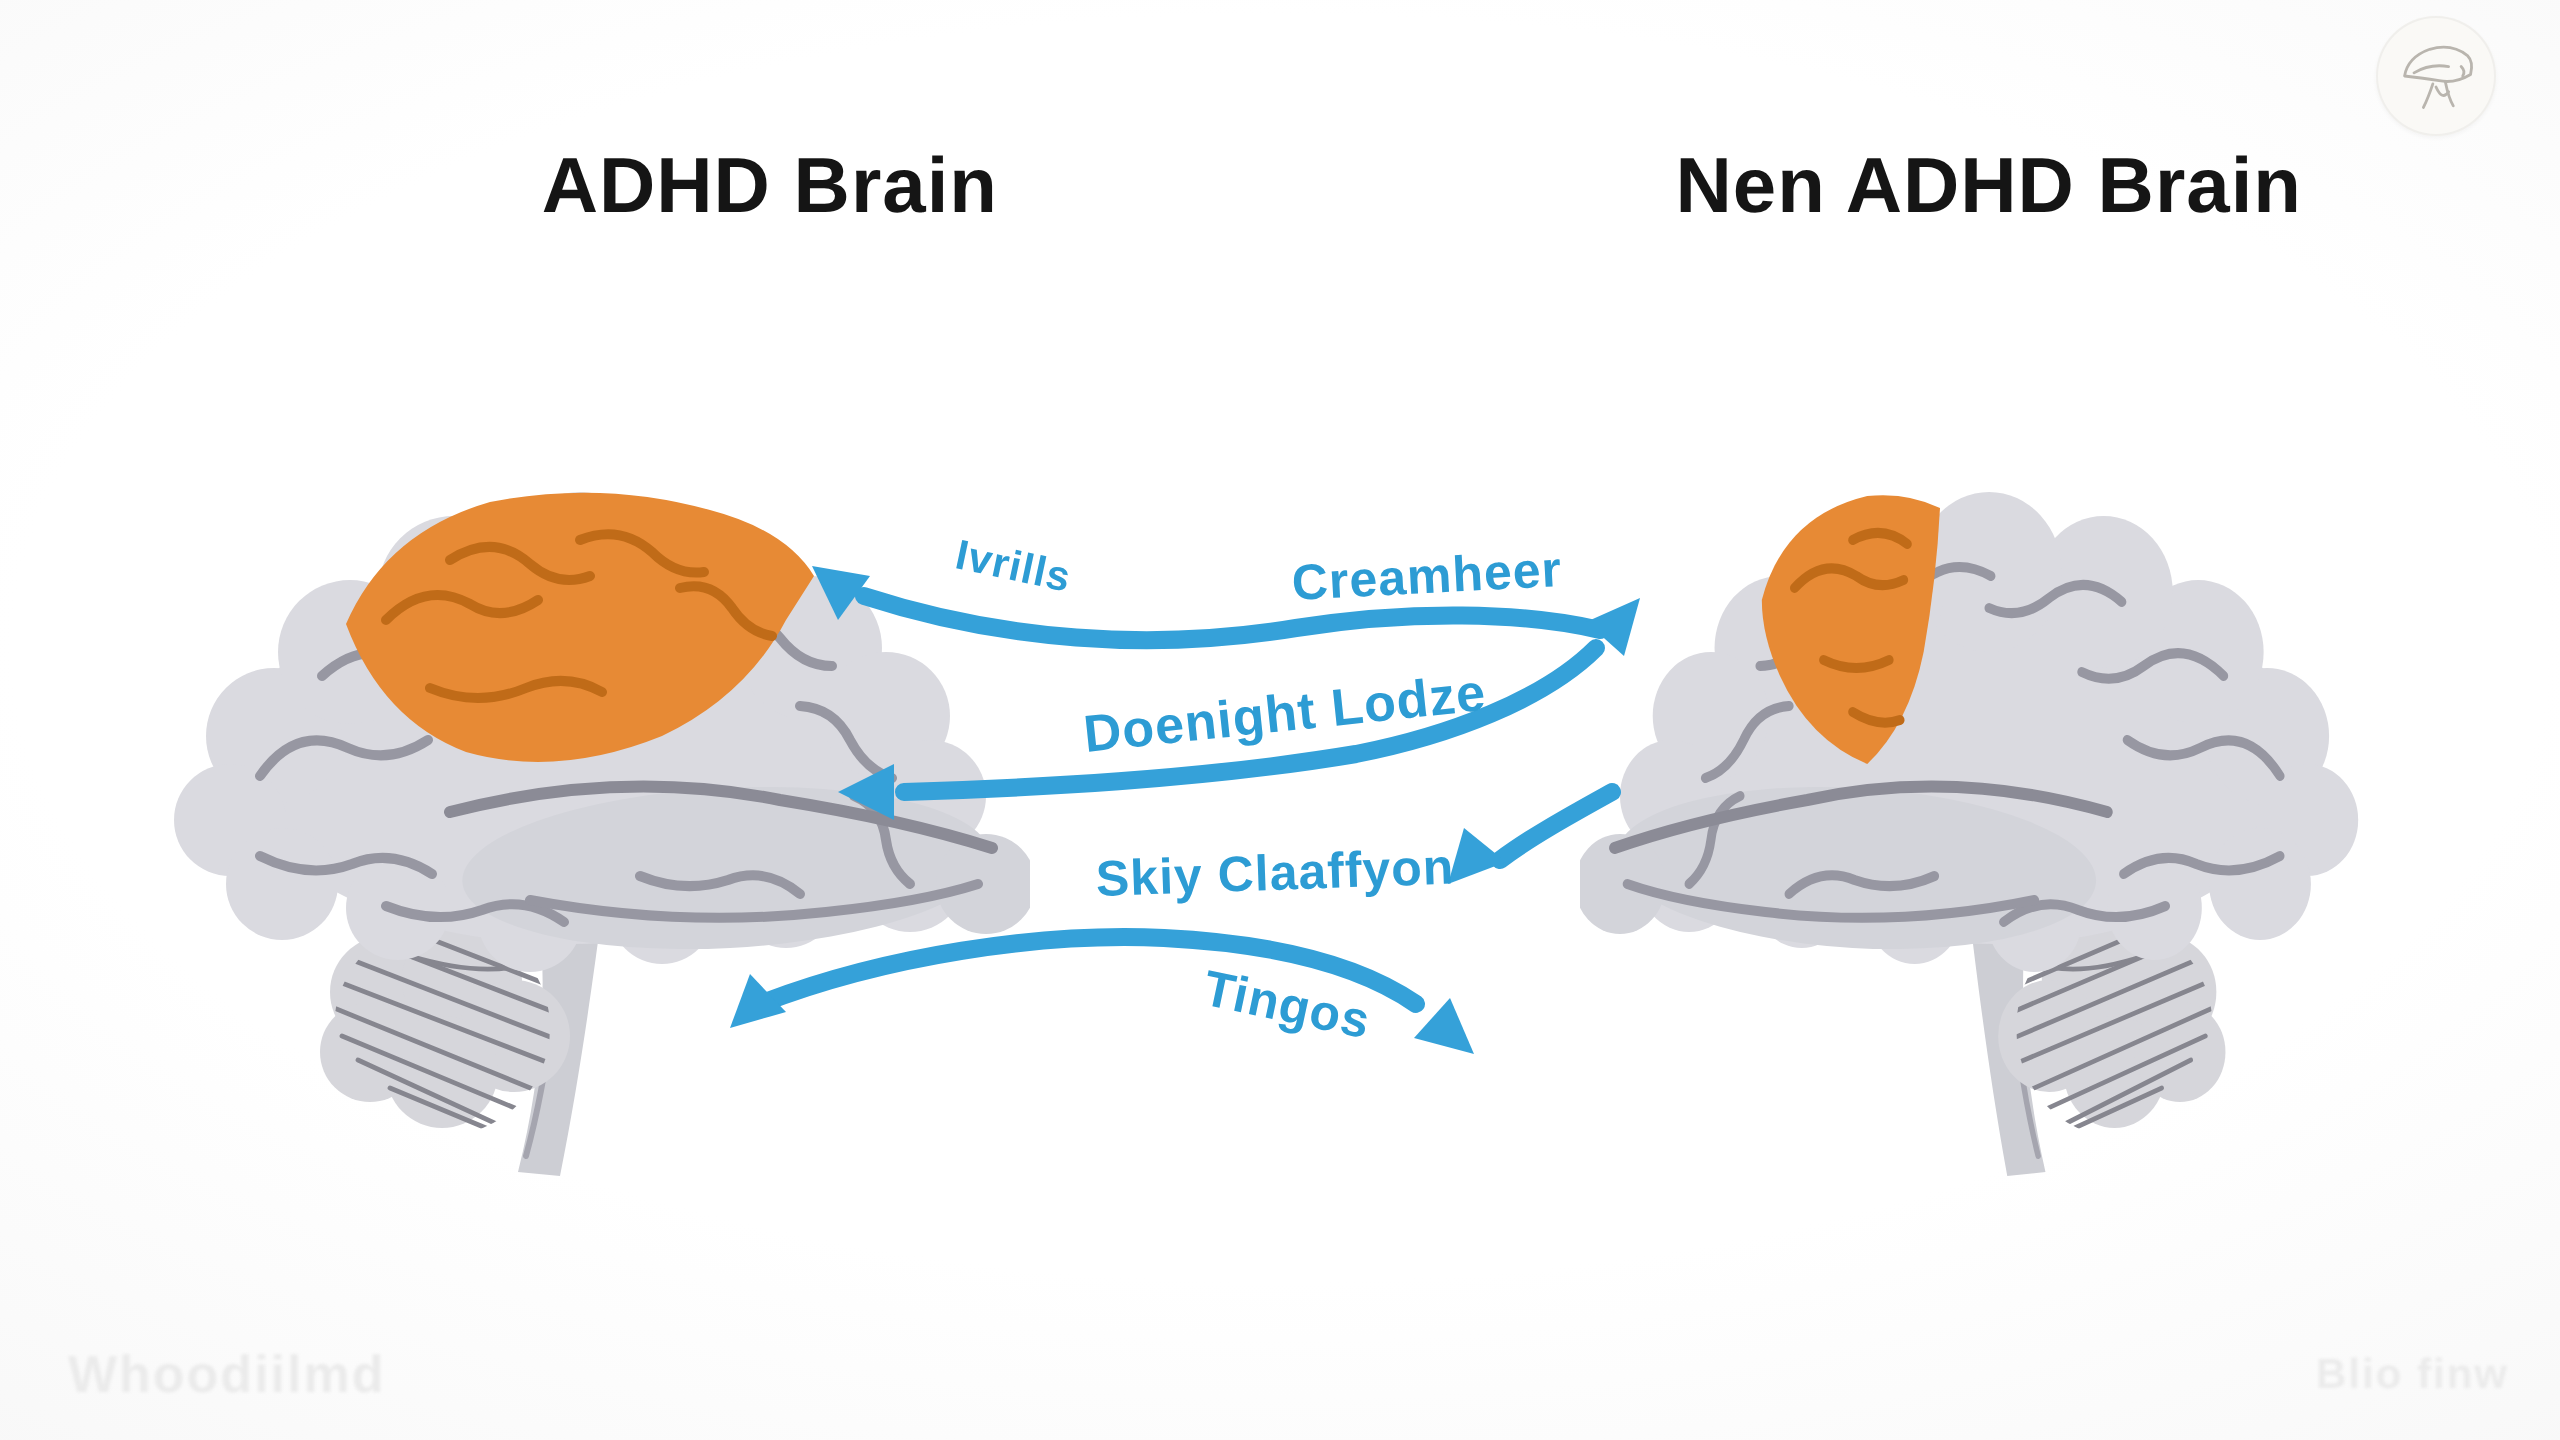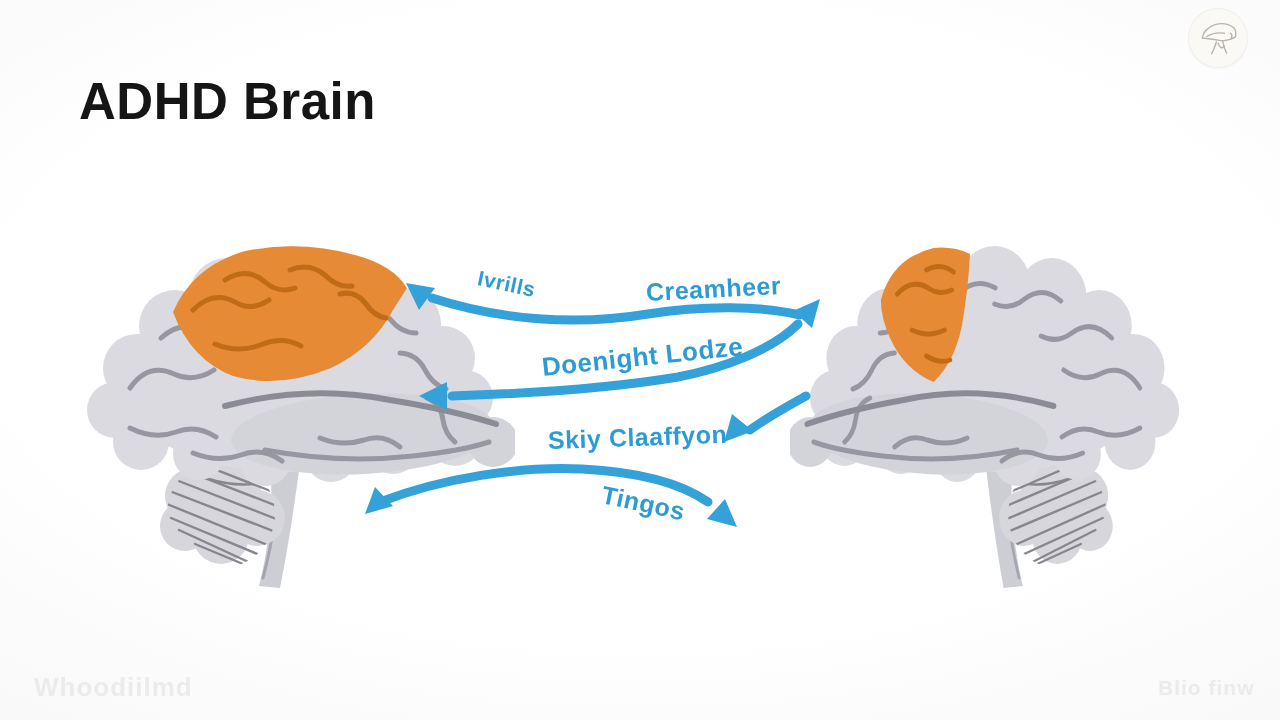--- a/index.html
+++ b/index.html
@@ -2,22 +2,22 @@
 <html><head>
 <meta charset="utf-8">
 <style>
   html,body{margin:0;padding:0;background:#ffffff;}
   #canvas{
     position:relative;width:1280px;height:720px;overflow:hidden;
     background:radial-gradient(ellipse 90% 80% at 50% 45%, #ffffff 55%, #f6f6f6 100%);
     font-family:"Liberation Sans", sans-serif;
   }
   .title{
-    position:absolute;width:420px;text-align:left;
-    font-size:51px;font-weight:800;color:#151515;letter-spacing:.5px;
+    position:absolute;width:420px;text-align:right;
+    font-size:39px;font-weight:800;color:#151515;letter-spacing:.5px;
   }
   .blue-label{
     position:absolute;color:#2d9cd4;font-weight:700;letter-spacing:.5px;
     white-space:nowrap;transform-origin:left center;
   }
   .watermark{
     position:absolute;color:#ebebeb;font-weight:700;filter:blur(.7px);
     letter-spacing:1px;white-space:nowrap;
   }
   .badge{
@@ -96,20 +96,21 @@
           <path d="M118,215 q25,10 48,2 q21,-8 41,6"></path>
           <path d="M245,200 q22,9 44,2 q19,-7 36,7"></path>
           <path d="M190,212 q75,14 148,6 q48,-5 76,-14"></path>
         </g>
         <path d="M150,168 q85,-22 165,-6 q62,10 106,24" stroke="#8b8b96" stroke-width="6" fill="none" stroke-linecap="round"></path>
       </g>
     </defs>
   </svg>
 
   <div class="title" style="left:79px;top:72px">ADHD Brain</div>
+  <div class="title" style="left:731px;top:72px">Nen ADHD Brain</div>
 
   <svg class="brain-svg" style="left:75px;top:238px" width="440" height="365" viewBox="0 0 440 365">
     <use href="#brainShape"></use>
     <path d="M98,74 Q118,28 170,13 Q226,2 280,17 Q318,27 332,50 L318,72 Q298,110 256,130 Q204,151 158,138 Q116,122 98,74 Z" fill="#e78a35"></path>
     <g fill="none" stroke-width="5" stroke-linecap="round" stroke="#c06b18">
       <path d="M118,72 q20,-20 42,-8 q16,10 34,-2"></path>
       <path d="M150,42 q22,-14 40,2 q14,12 30,6"></path>
       <path d="M215,32 q20,-8 36,6 q12,12 26,10"></path>
       <path d="M265,56 q16,-4 26,10 q8,12 20,14"></path>
       <path d="M140,106 q24,10 48,0 q20,-8 38,2"></path>

